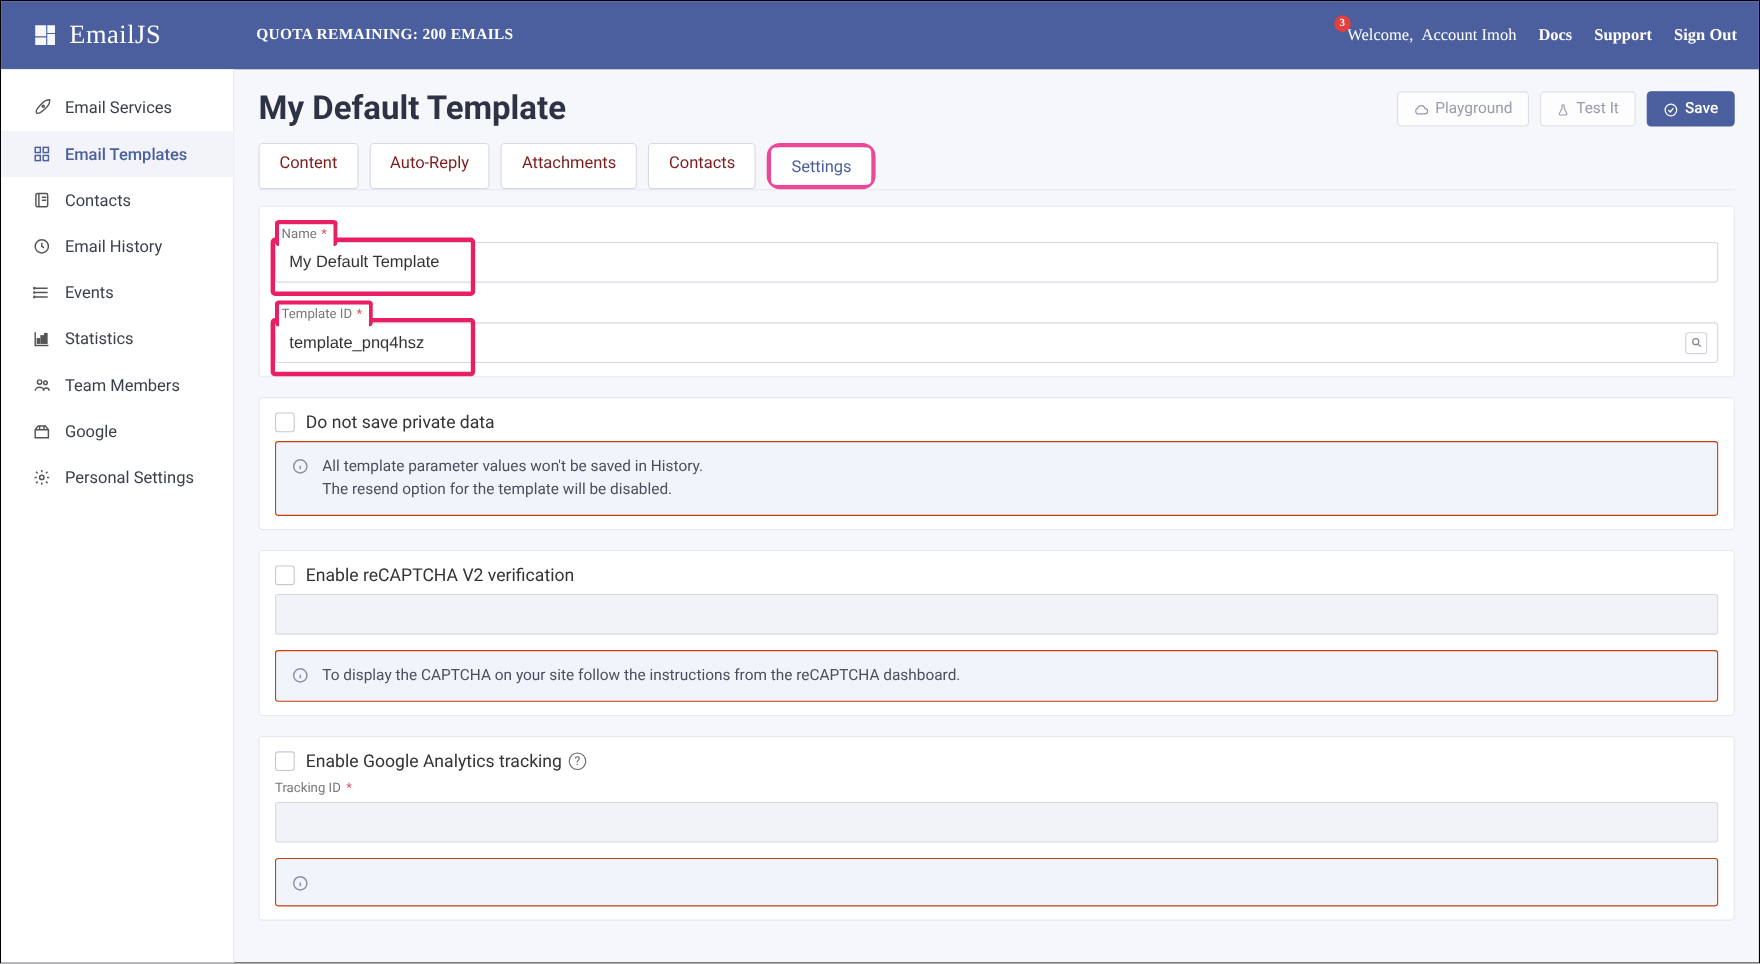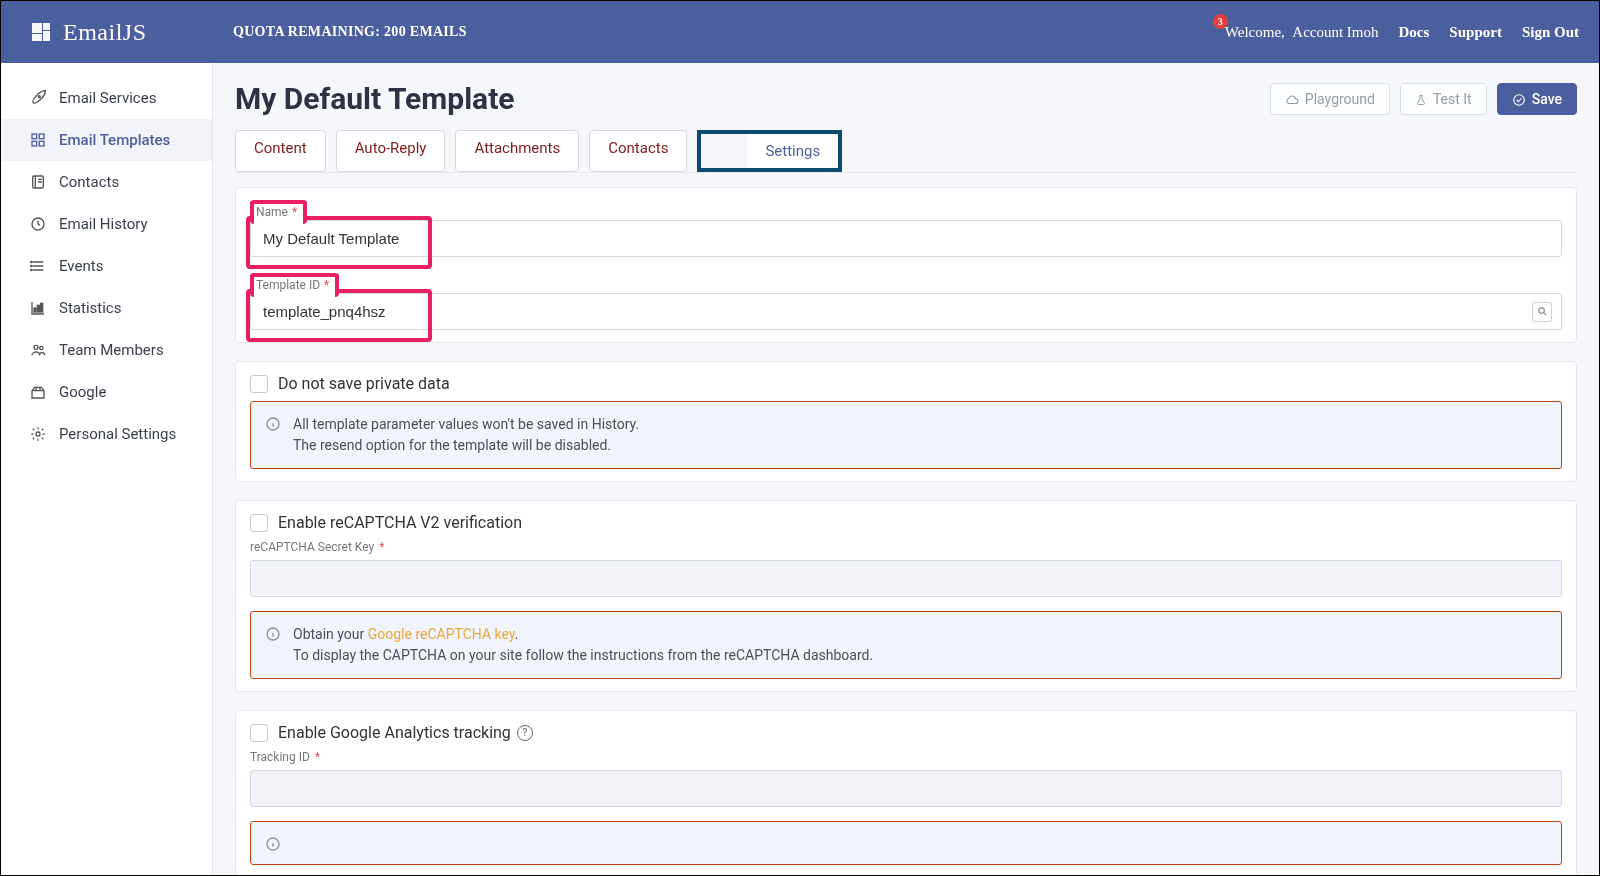--- a/index.html
+++ b/index.html
@@ -73,21 +73,21 @@
 .btn.disabled { opacity: .8; cursor: default; }
 .btn.primary { background: #4b5f9e; border-color: #4b5f9e; color: #fff; font-weight: 500; }
 .tabs-wrap { padding: 14px 22px 0 22px; }
 .tabs { display: flex; gap: 10px; border-bottom: 1px solid #e6e8f0; padding-bottom: 0; }
 .tab-btn {
   padding: 8px 18px; border: 1px solid #d5d9e4; border-radius: 4px;
   background: #fff; color: #7f1d1d; font-size: 15px; cursor: pointer;
   position: relative; top: 0;
 }
 .tab-btn.active { color: #4b5f9e; }
-.highlight-box { border: 4px solid #0c4a6e; border-radius: 0; padding-left: 46px; }
+.highlight-box { border: 4px solid #ec4899; border-radius: 12px; }
 .content { padding: 14px 22px 22px 22px; display: flex; flex-direction: column; gap: 18px; }
 .panel { background: #fff; border: 1px solid #e6e8f0; border-radius: 4px; padding: 12px 14px; }
 .field-group { position: relative; margin-bottom: 16px; }
 .field-group:last-child { margin-bottom: 0; }
 .field-label-wrap {
   display: inline-flex; align-items: flex-start; gap: 2px;
   padding: 1px 6px 5px 2px;
 }
 .field-label-wrap.hl { border: 4px solid #e91e63; border-radius: 4px; border-bottom: none; position: relative; z-index: 2; margin-bottom: -4px; background:#fff;}
 .field-label { font-size: 12px; color: #777; }
@@ -326,34 +326,27 @@
               <div>The resend option for the template will be disabled.</div>
             </div>
           </div>
         </div>
 
         <div class="panel">
           <div class="check-row">
             <div class="checkbox"></div>
             <span class="check-label">Enable reCAPTCHA V2 verification</span>
           </div>
-          <div class="sub-label">
-            <span>reCAPTCHA Secret Key</span>
-            <span class="req">*</span>
-          </div>
           <input class="field-input muted" style="margin-bottom: 14px;">
           <div class="info-strip">
             <svg class="info-ic" viewBox="0 0 24 24" fill="none" stroke="currentColor" stroke-width="2">
                 <circle cx="12" cy="12" r="9"></circle>
                 <path d="M12 8h.01M12 11v5"></path>
               </svg>
             <div>
-              <div>
-                <span>Obtain your </span><a>Google reCAPTCHA key</a><span>.</span>
-              </div>
               <div>To display the CAPTCHA on your site follow the instructions from the reCAPTCHA dashboard.</div>
             </div>
           </div>
         </div>
 
         <div class="panel">
           <div class="check-row">
             <div class="checkbox"></div>
             <span class="check-label">
               <span>Enable Google Analytics tracking</span>

